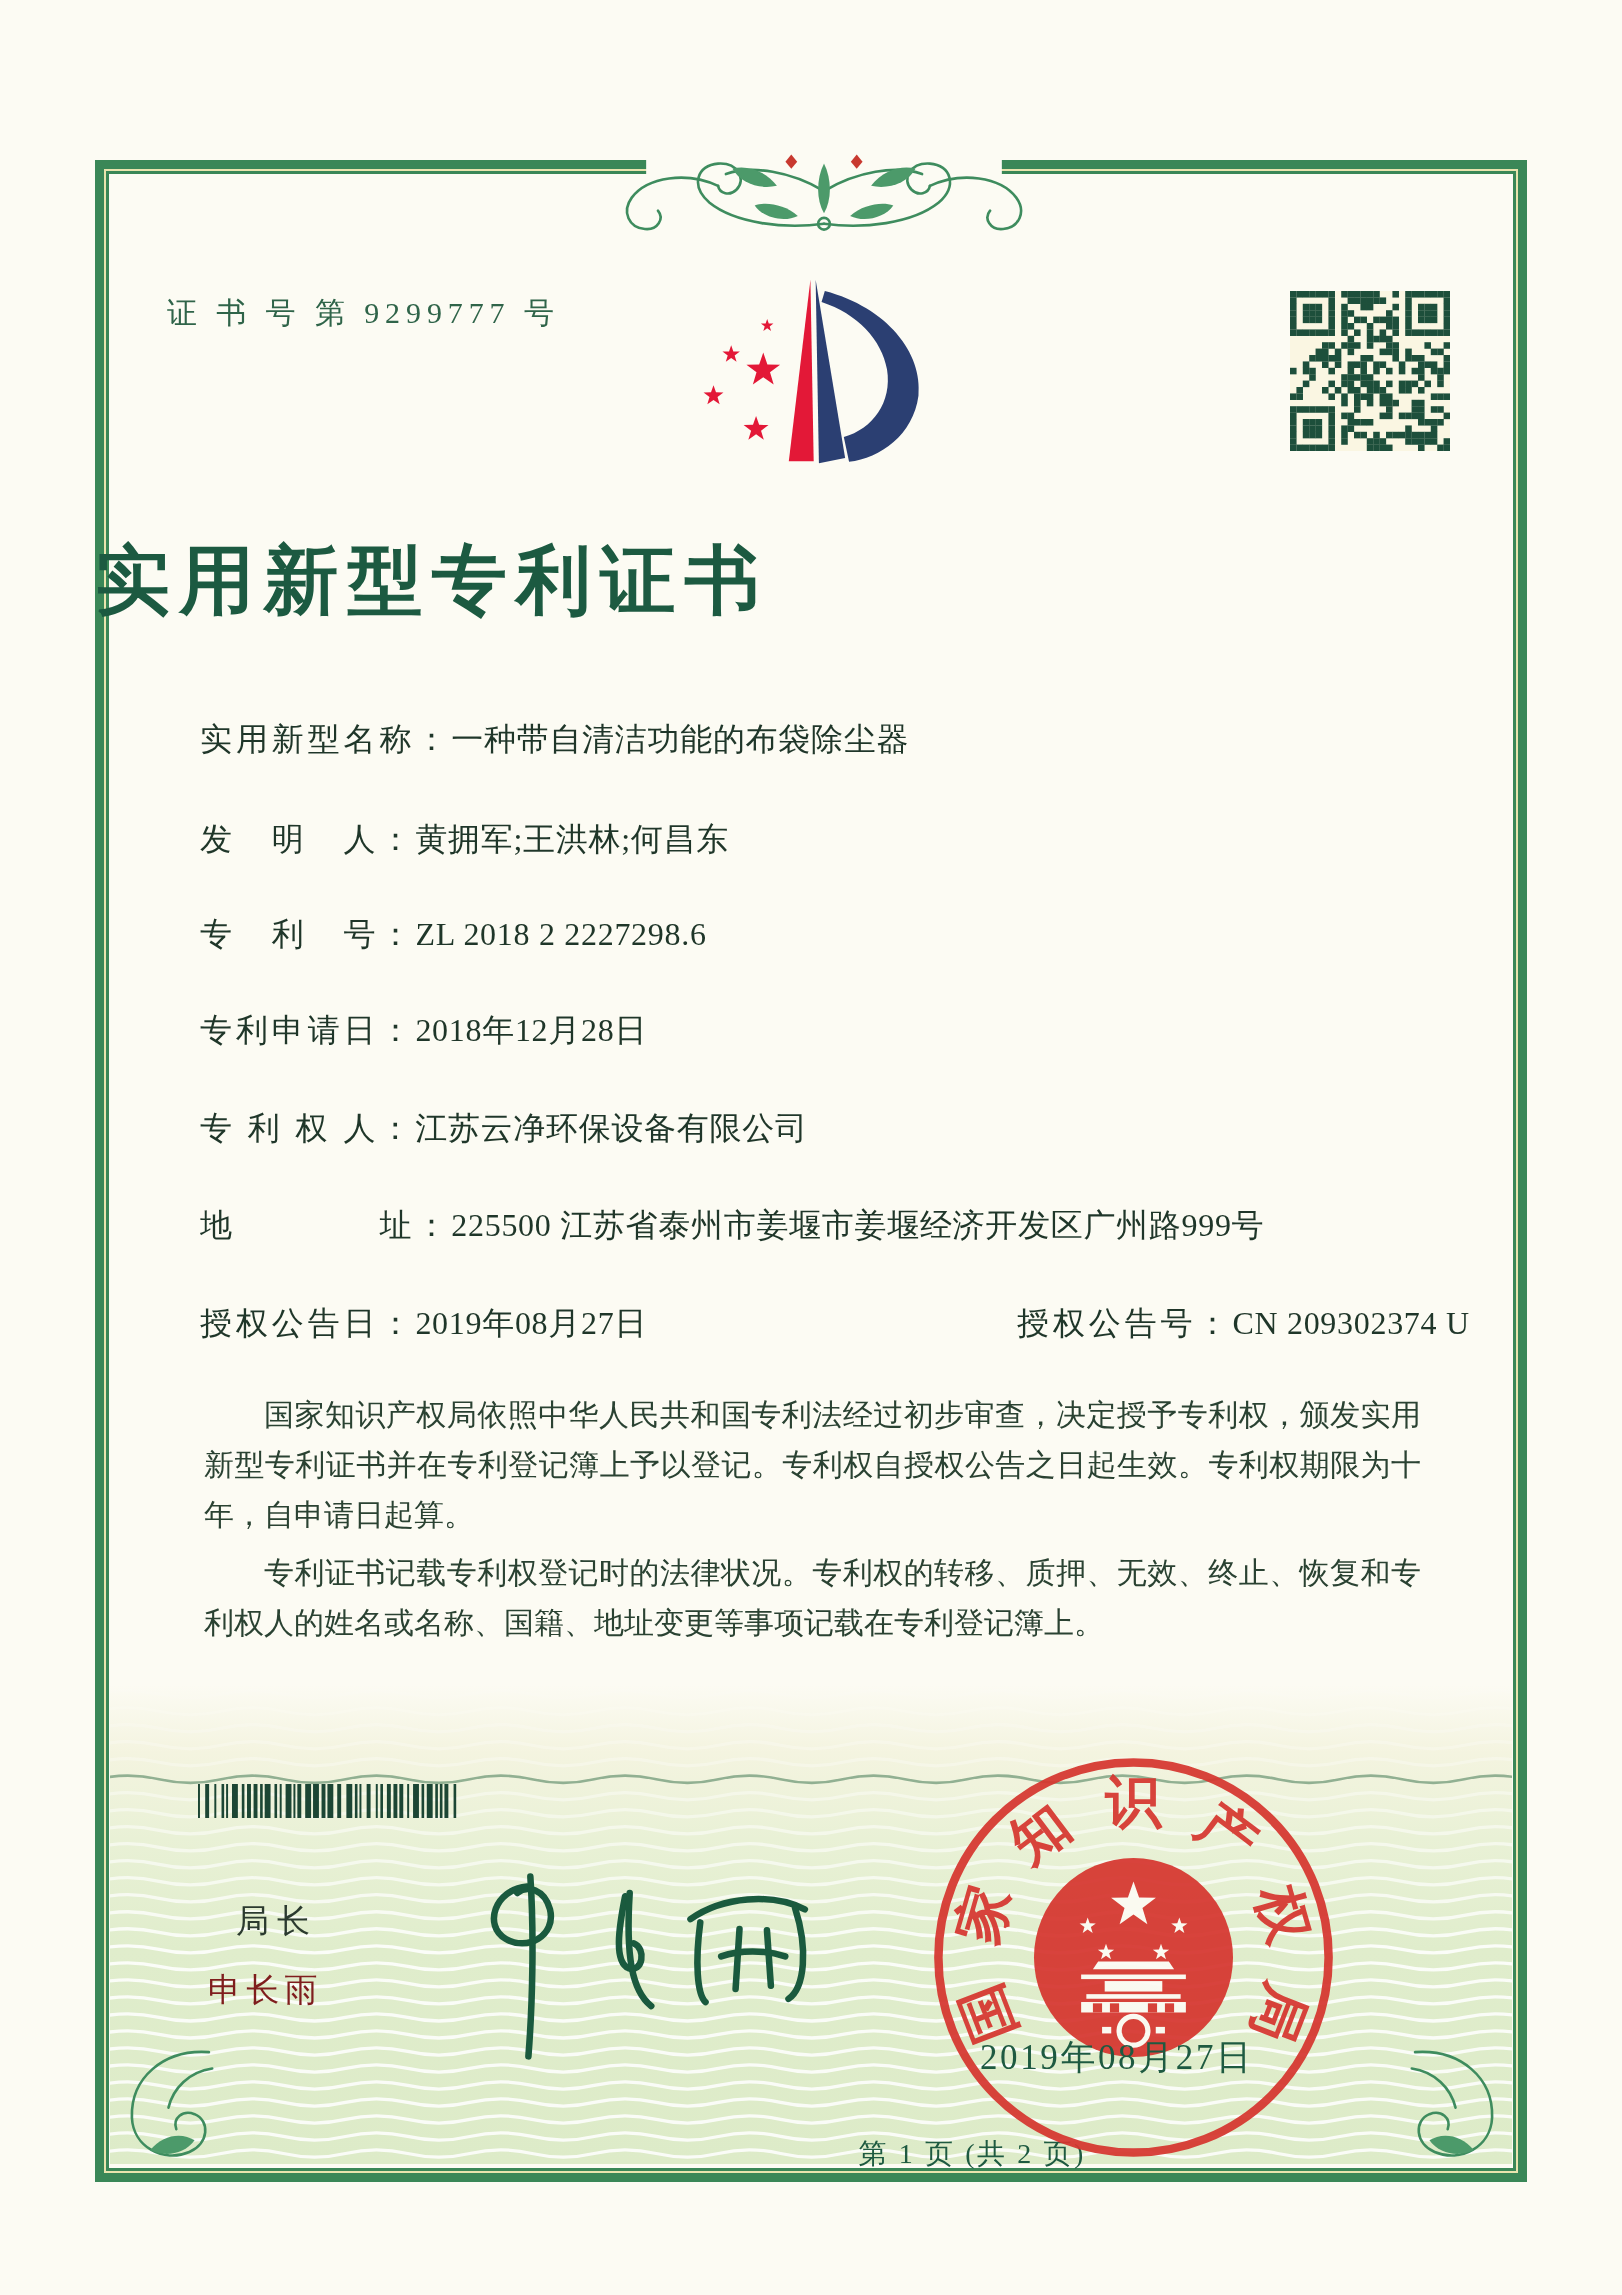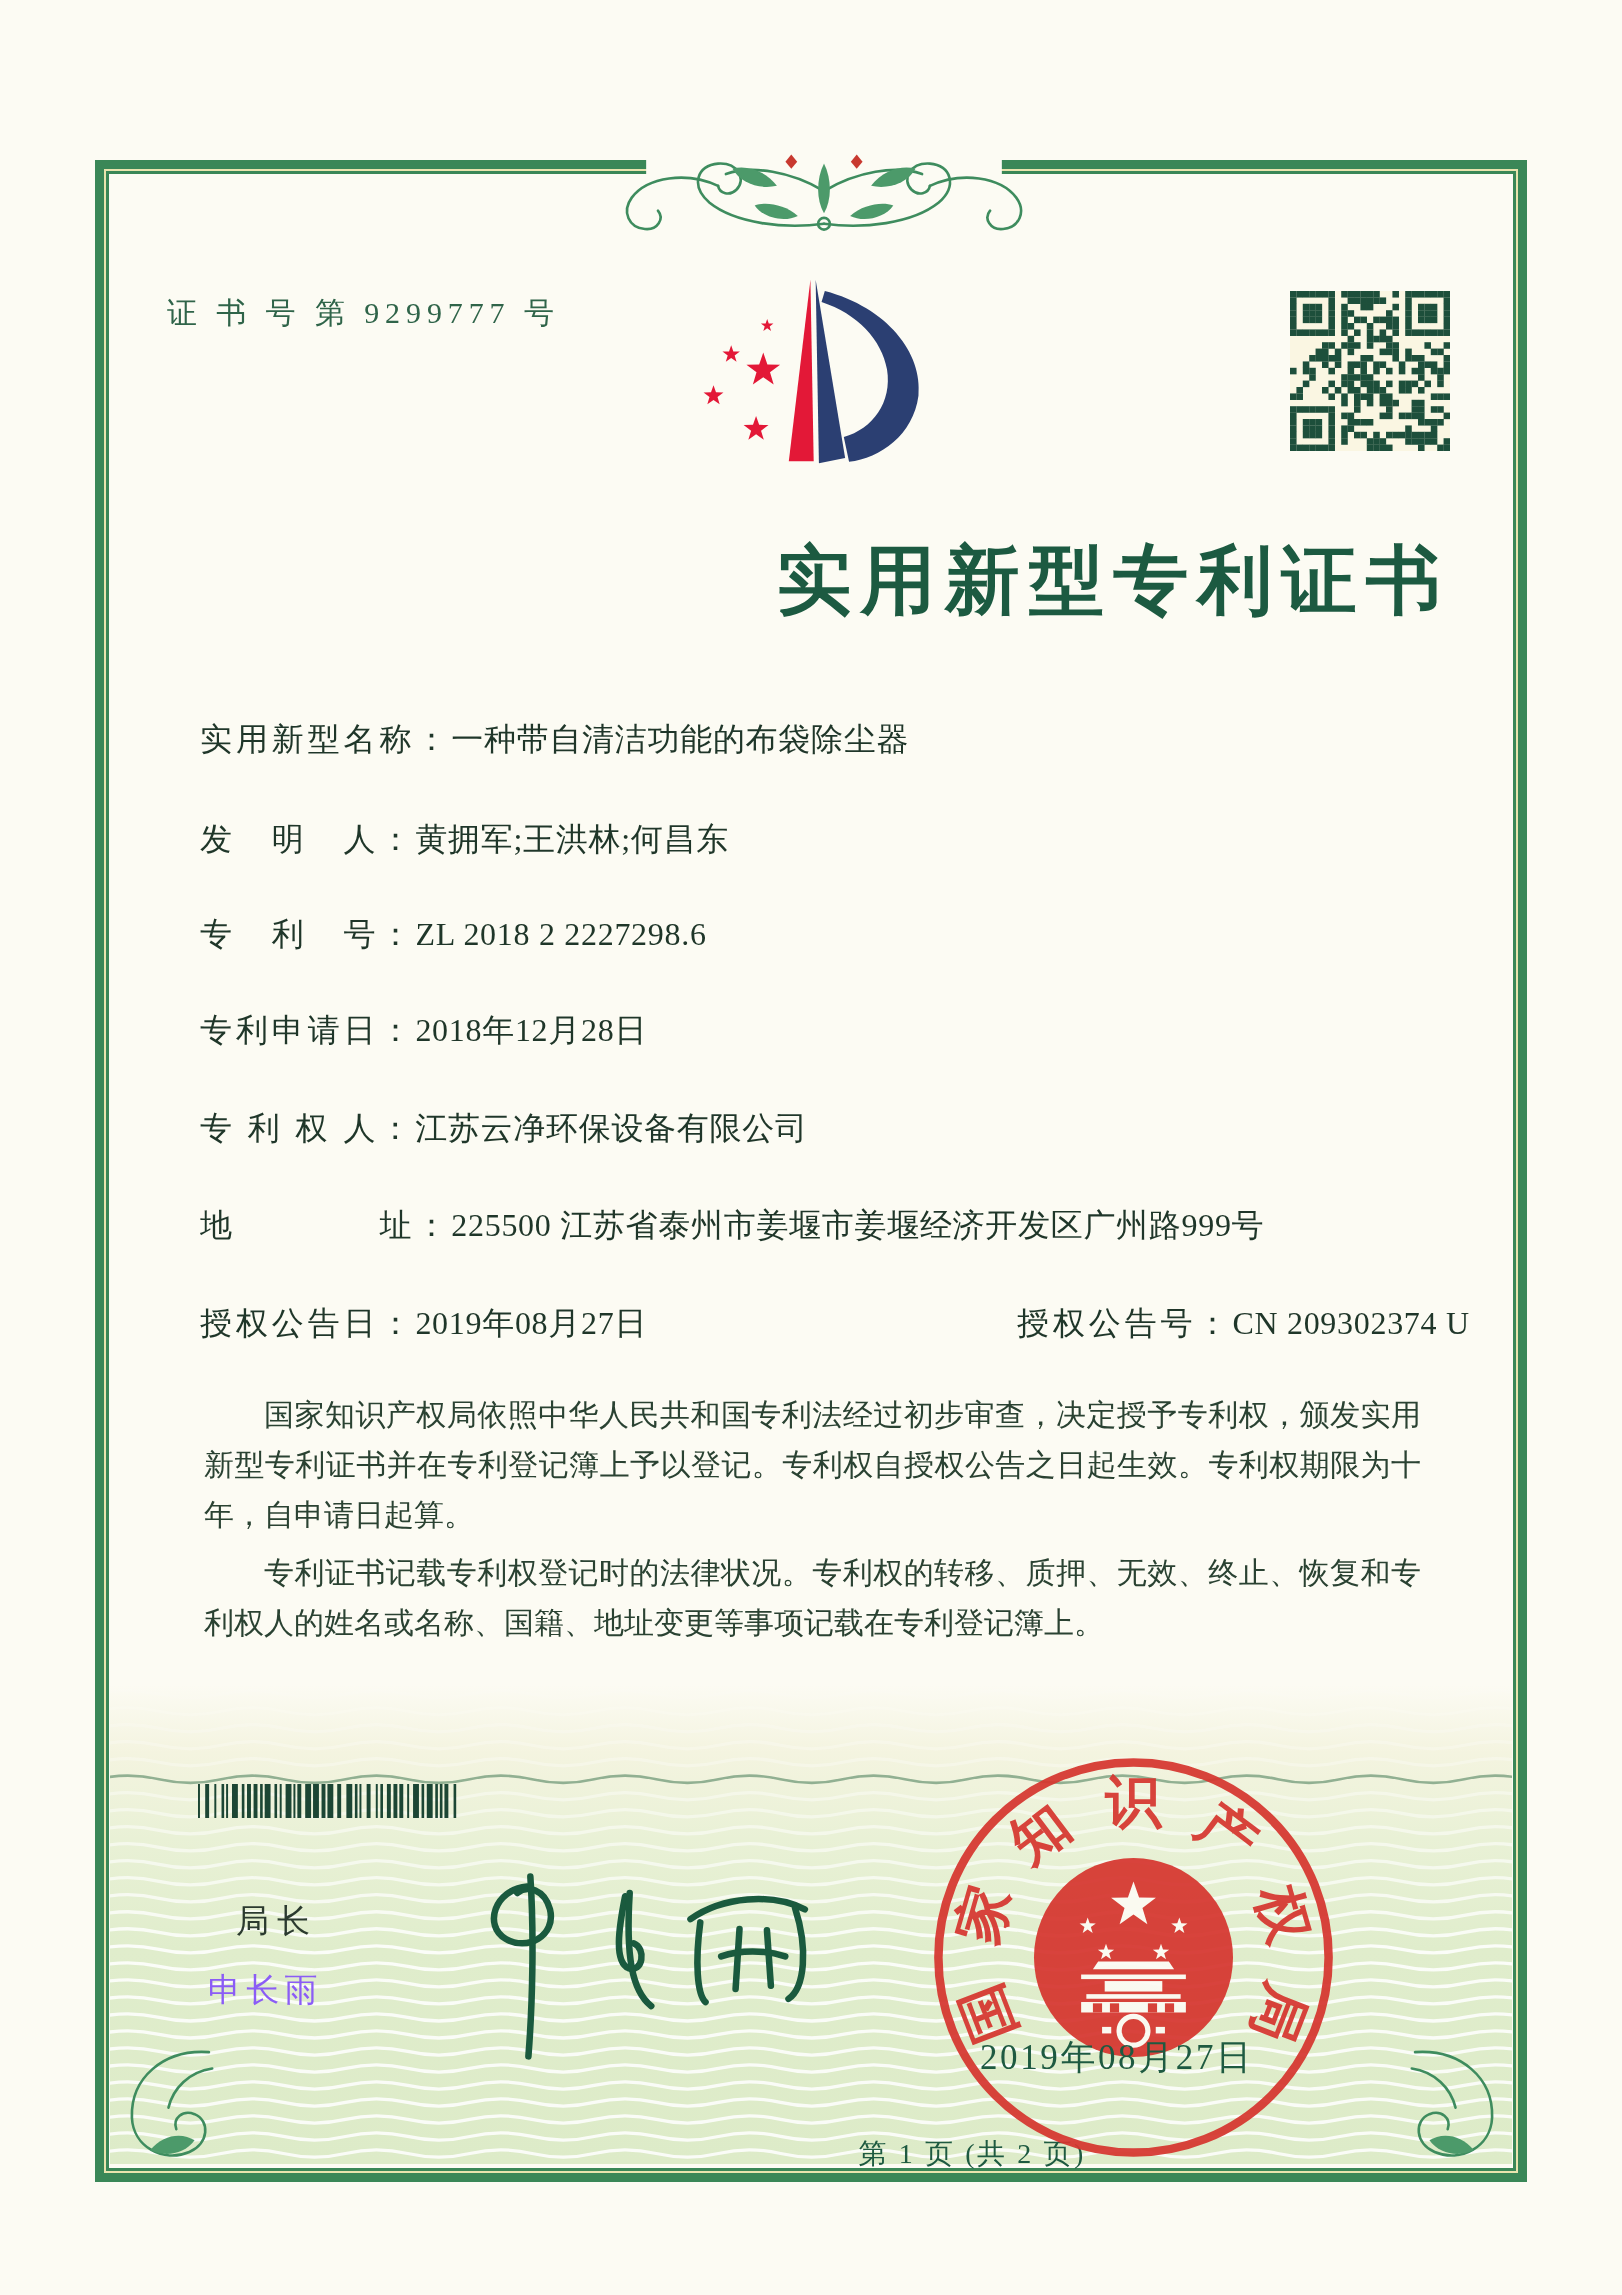--- a/index.html
+++ b/index.html
@@ -11,31 +11,31 @@
   
   #frame{position:absolute; left:95px; top:160px; width:1414px; height:2004px;
          border:9.2px solid #3a8757;}
   #frame-mid{position:absolute; inset:0; border:2.6px solid #e9e4ae;}
   #frame-inner{position:absolute; inset:0; border:3.3px solid #3a8757;}
   
   #wave-zone{position:absolute; left:110px; top:1685px; width:1402px; height:479px;
     background:linear-gradient(180deg,#fcfbf3 0%, #f4f4e0 14%, #e9f1d6 32%, #e0edcc 55%, #ddebc8 100%);}
   #wave-zone svg{position:absolute; inset:0;}
   #cert-no{position:absolute; left:167px; top:293px; font-size:30px; letter-spacing:5.9px; color:#2f6449; white-space:nowrap;}
-  #doc-title{position:absolute; left:95px; top:531px; width:1355px; text-align:right;
+  #doc-title{position:absolute; left:95px; top:531px; width:1355px; text-align:left;
     font-size:75px; font-weight:bold; letter-spacing:9.2px; color:#1c5a41; white-space:nowrap;}
   .field-row{position:absolute; left:200px; white-space:nowrap; color:#1f3629; font-size:32px;}
   .field-row .lbl{letter-spacing:3.9px;}
   .field-row .val{letter-spacing:0.7px;margin-top:36px;}
   #grant-no-pair{position:absolute; left:817px; top:0;}
   #body-text{position:absolute; left:196px; top:1382px; width:1233px;
     font-size:30px; line-height:50px; text-align:justify; color:#2a4232;}
   #body-text p{margin:8px; text-indent:2em;}
   #director-label{position:absolute; left:208px; top:1899px; font-size:33px; letter-spacing:7.9px; color:#2b3a2f;margin-left:28px;}
-  #director-name{position:absolute; left:208px; top:1968px; font-size:33px; letter-spacing:5.2px; color:#8b5cf6;}
+  #director-name{position:absolute; left:208px; top:1968px; font-size:33px; letter-spacing:5.2px; color:#7f1d1d;}
   #seal-date{position:absolute; left:980px; top:2034px; font-size:35px; letter-spacing:2.6px; color:#1e5a41; z-index:6; white-space:nowrap;}
   #page-no{position:absolute; left:432px; top:2135px; width:654px; text-align:right; font-size:28px; color:#1e5a41; letter-spacing:2.6px;}
   #back-note{position:absolute; left:432px; top:2237px; width:654px; text-align:center; font-size:30px; color:#2e6347; letter-spacing:5.2px;}
   
   #logo{position:absolute; left:697px; top:268px; z-index:3;}
   #qr{position:absolute; left:1290px; top:291px; z-index:3;}
   #barcode{position:absolute; left:198px; top:1784px; z-index:3;}
   #signature{position:absolute; left:465px; top:1857px; z-index:4;}
   #seal{position:absolute; left:924px; top:1748px; z-index:5; opacity:.93;}
   #top-ornament{position:absolute; left:569px; top:145px; z-index:2;}

